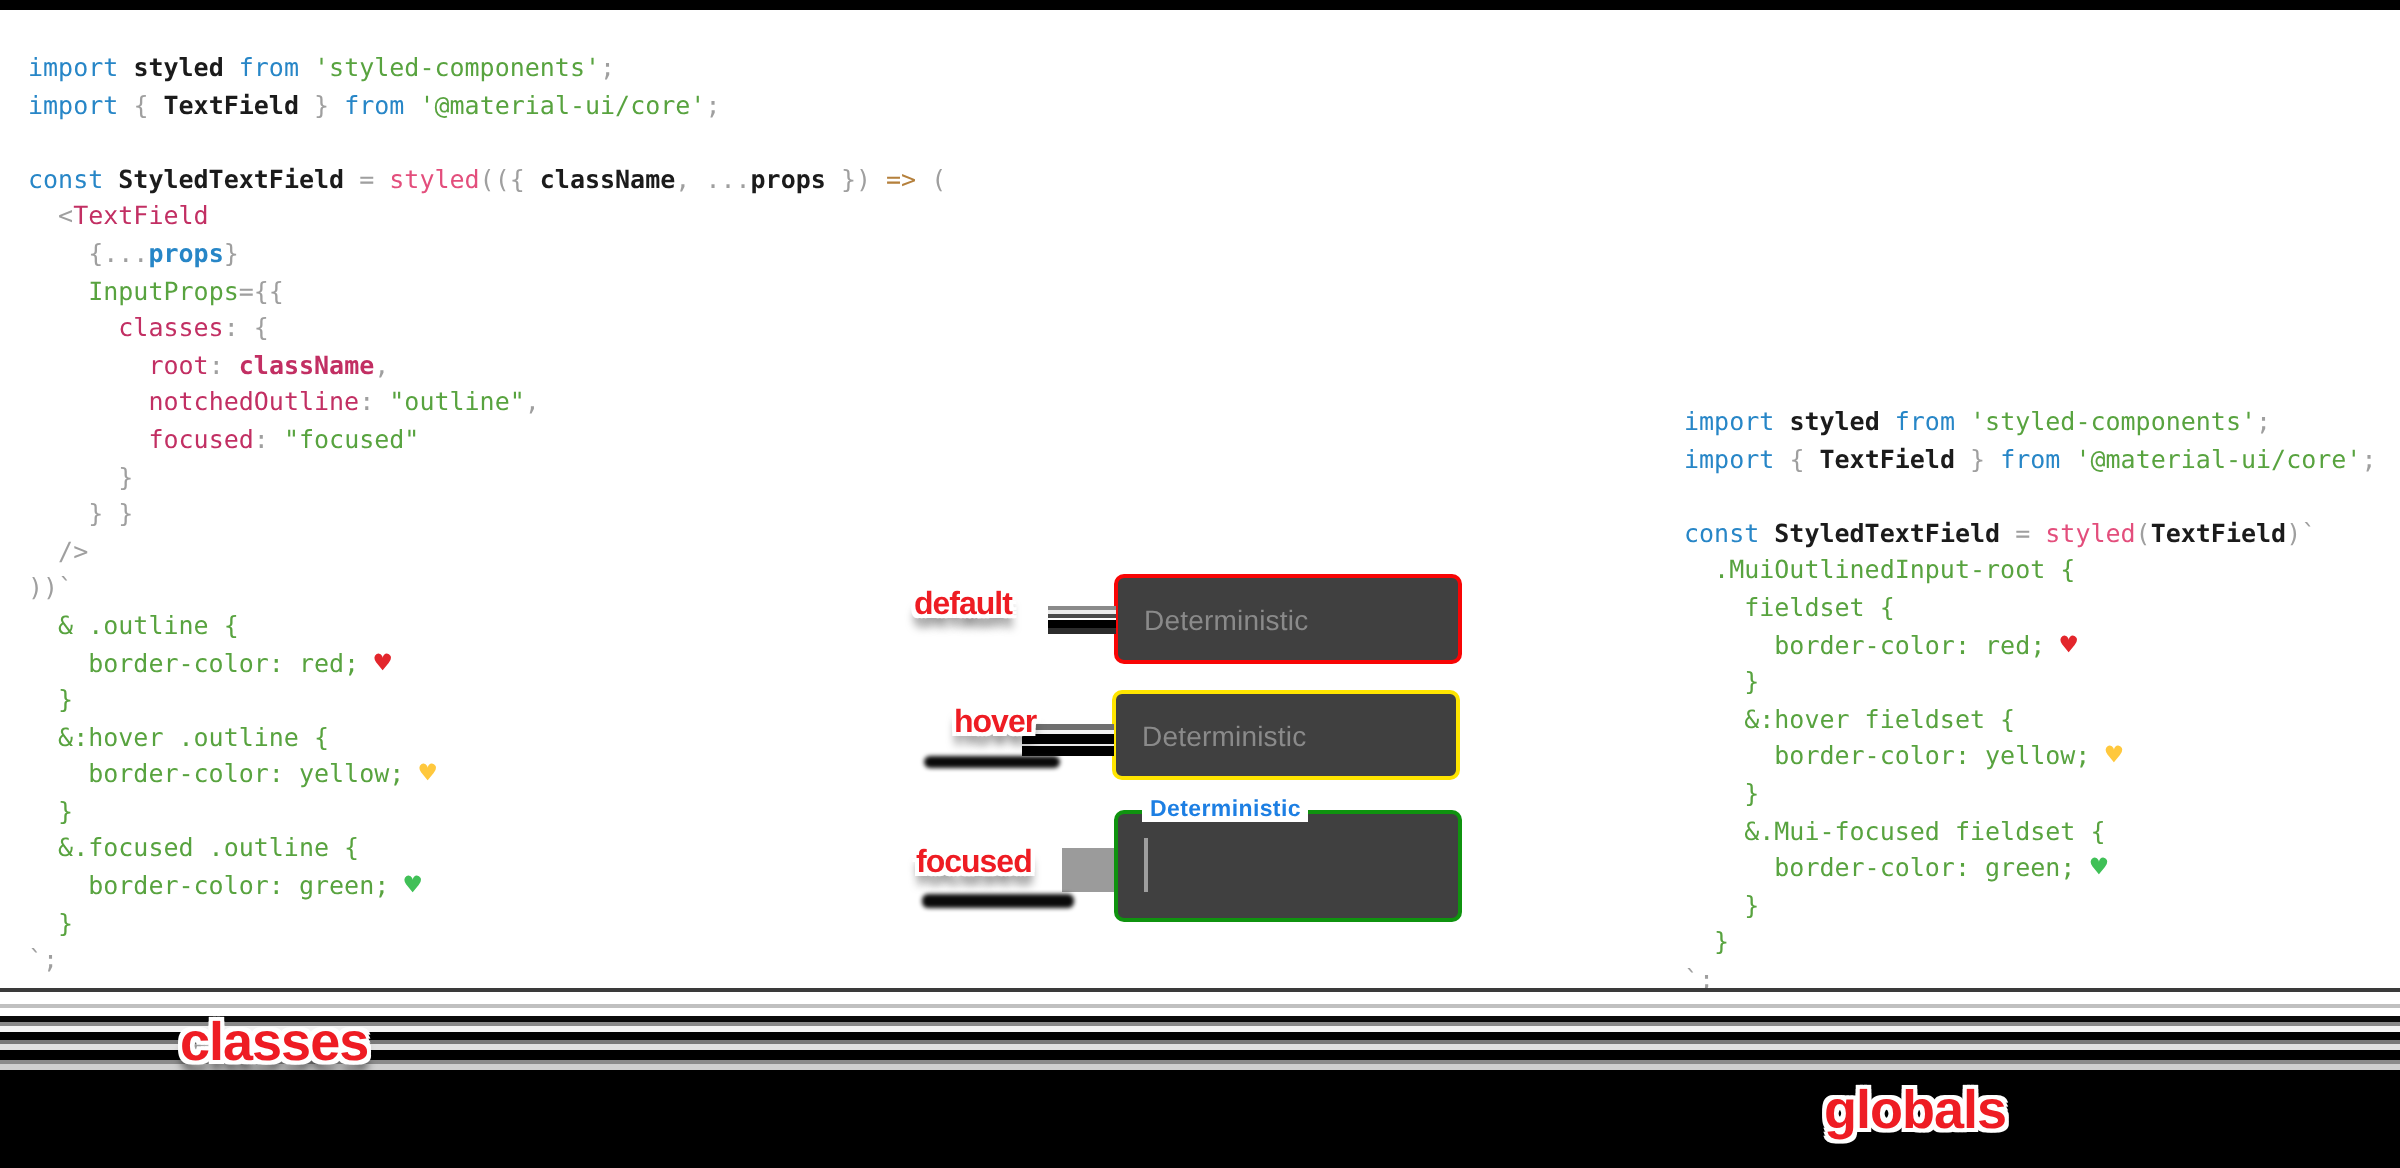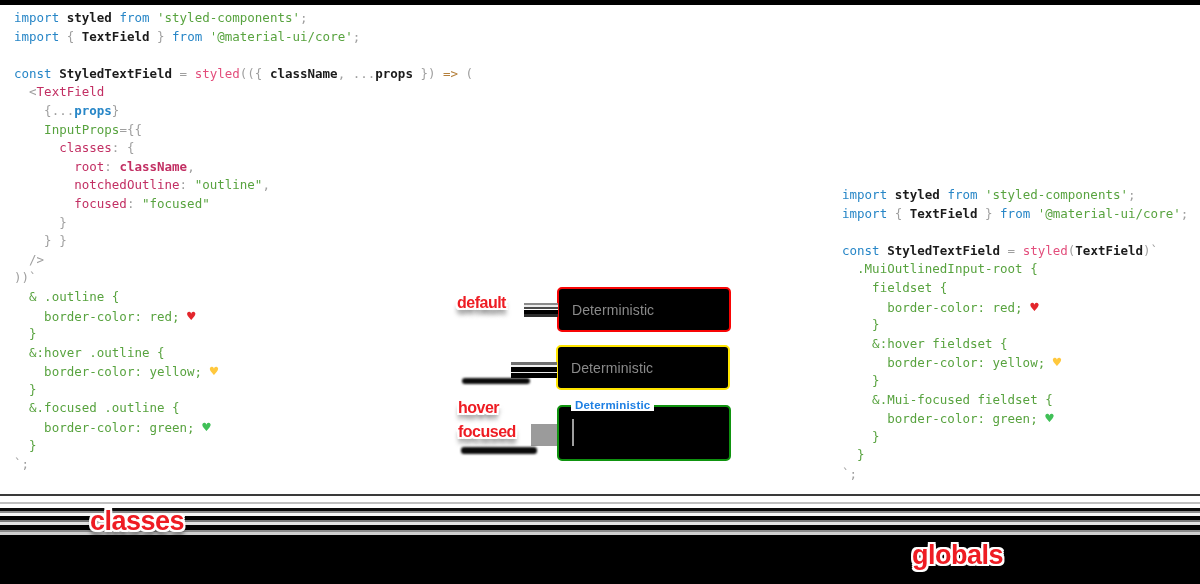--- a/index.html
+++ b/index.html
@@ -4,21 +4,21 @@
 <style>
   html,body{margin:0;padding:0;}
   body{
     width:1200px;height:584px;position:relative;overflow:hidden;background:#fff;
     font-family:"Liberation Sans",sans-serif;
   }
   
   .code{
     position:absolute;
     font-family:"DejaVu Sans Mono","Liberation Mono",monospace;
-    font-size:12.5px;line-height:18.6px;white-space:pre;
+    font-size:12.5px;line-height:18.6px;white-space:pre;margin-top:16px;
   }
   .cl{white-space:pre;height:18.6px;}
   .kw{color:#2786c7;}               
   .id{color:#1b1b1b;font-weight:bold;}
   .str{color:#58a33f;}              
   .grn{color:#58a33f;text-align:right;}              
   .fn{color:#e34e7c;}               
   .tag{color:#c22f63;}              
   .tagb{color:#c22f63;font-weight:bold;}
   .bl{color:#2786c7;font-weight:bold;}
@@ -60,21 +60,21 @@
   .block-focused{
     left:531px;top:424px;width:26px;height:22px;background:#9b9b9b;
   }
   .under-focused{
     left:461px;top:447px;width:76px;height:7px;border-radius:3px;
     background:#0a0a0a;filter:blur(1px);
   }
 
   
   .tf{
-    position:absolute;background:#000000;border-radius:5px;z-index:3;
+    position:absolute;background:#404040;border-radius:5px;z-index:3;
     font-family:"Liberation Sans",sans-serif;
   }
   .tf .ph{
     position:absolute;left:13px;top:50%;transform:translateY(-50%);
     font-size:14px;color:#8a8a8a;letter-spacing:0.1px;
   }
   .tf-default{left:557px;top:287px;width:170px;height:41px;border:2px solid #f80505;}
   .tf-hover  {left:556px;top:345px;width:170px;height:41px;border:2px solid #ffe500;}
   .tf-focused{left:557px;top:405px;width:170px;height:52px;border:2px solid #0f930f;}
   .tf-focused .float{
@@ -98,21 +98,21 @@
 </head>
 <body>
 
 <div class="top-band"></div>
 
 <div class="code" style="left:14px;top:9px;"><div class="cl"><span class="kw">import </span><span class="id">styled </span><span class="kw">from </span><span class="str">'styled-components'</span><span class="pn">;</span></div><div class="cl"><span class="kw">import </span><span class="pn">{ </span><span class="id">TextField </span><span class="pn">} </span><span class="kw">from </span><span class="str">'@material-ui/core'</span><span class="pn">;</span></div><div class="cl">&nbsp;</div><div class="cl"><span class="kw">const </span><span class="id">StyledTextField </span><span class="pn">= </span><span class="fn">styled</span><span class="pn">(({ </span><span class="id">className</span><span class="pn">, ...</span><span class="id">props</span><span class="pn"> }) </span><span class="ar">=&gt; </span><span class="pn">(</span></div><div class="cl"><span class="pn">  &lt;</span><span class="tag">TextField</span></div><div class="cl"><span class="pn">    {...</span><span class="bl">props</span><span class="pn">}</span></div><div class="cl"><span class="pn">    </span><span class="grn">InputProps</span><span class="pn">={{</span></div><div class="cl"><span class="pn">      </span><span class="tag">classes</span><span class="pn">: {</span></div><div class="cl"><span class="pn">        </span><span class="tag">root</span><span class="pn">: </span><span class="tagb">className</span><span class="pn">,</span></div><div class="cl"><span class="pn">        </span><span class="tag">notchedOutline</span><span class="pn">: </span><span class="str">"outline"</span><span class="pn">,</span></div><div class="cl"><span class="pn">        </span><span class="tag">focused</span><span class="pn">: </span><span class="str">"focused"</span></div><div class="cl"><span class="pn">      }</span></div><div class="cl"><span class="pn">    } }</span></div><div class="cl"><span class="pn">  /&gt;</span></div><div class="cl"><span class="pn">))`</span></div><div class="cl"><span class="grn">  &amp; .outline {</span></div><div class="cl"><span class="grn">    border-color: red; </span><span class="hr">♥</span></div><div class="cl"><span class="grn">  }</span></div><div class="cl"><span class="grn">  &amp;:hover .outline {</span></div><div class="cl"><span class="grn">    border-color: yellow; </span><span class="hy">♥</span></div><div class="cl"><span class="grn">  }</span></div><div class="cl"><span class="grn">  &amp;.focused .outline {</span></div><div class="cl"><span class="grn">    border-color: green; </span><span class="hg">♥</span></div><div class="cl"><span class="grn">  }</span></div><div class="cl"><span class="pn">`;</span></div></div>
 
 <div class="code" style="left:842px;top:186px;"><div class="cl"><span class="kw">import </span><span class="id">styled </span><span class="kw">from </span><span class="str">'styled-components'</span><span class="pn">;</span></div><div class="cl"><span class="kw">import </span><span class="pn">{ </span><span class="id">TextField </span><span class="pn">} </span><span class="kw">from </span><span class="str">'@material-ui/core'</span><span class="pn">;</span></div><div class="cl">&nbsp;</div><div class="cl"><span class="kw">const </span><span class="id">StyledTextField </span><span class="pn">= </span><span class="fn">styled</span><span class="pn">(</span><span class="id">TextField</span><span class="pn">)`</span></div><div class="cl"><span class="grn">  .MuiOutlinedInput-root {</span></div><div class="cl"><span class="grn">    fieldset {</span></div><div class="cl"><span class="grn">      border-color: red; </span><span class="hr">♥</span></div><div class="cl"><span class="grn">    }</span></div><div class="cl"><span class="grn">    &amp;:hover fieldset {</span></div><div class="cl"><span class="grn">      border-color: yellow; </span><span class="hy">♥</span></div><div class="cl"><span class="grn">    }</span></div><div class="cl"><span class="grn">    &amp;.Mui-focused fieldset {</span></div><div class="cl"><span class="grn">      border-color: green; </span><span class="hg">♥</span></div><div class="cl"><span class="grn">    }</span></div><div class="cl"><span class="grn">  }</span></div><div class="cl"><span class="pn">`;</span></div></div>
 
 <span class="mark mid" style="left:457px;top:294px;">default</span>
-<span class="mark mid" style="left:458px;top:353px;margin-top:46px;">hover</span>
+<span class="mark mid" style="left:477px;top:353px;">hover</span>
 <span class="mark mid" style="left:458px;top:423px;">focused</span>
 
 <div class="streak conn-default"></div>
 <div class="streak conn-hover"></div>
 <div class="streak under-hover"></div>
 <div class="streak block-focused"></div>
 <div class="streak under-focused"></div>
 
 <div class="tf tf-default">
   <span class="ph">Deterministic</span>

